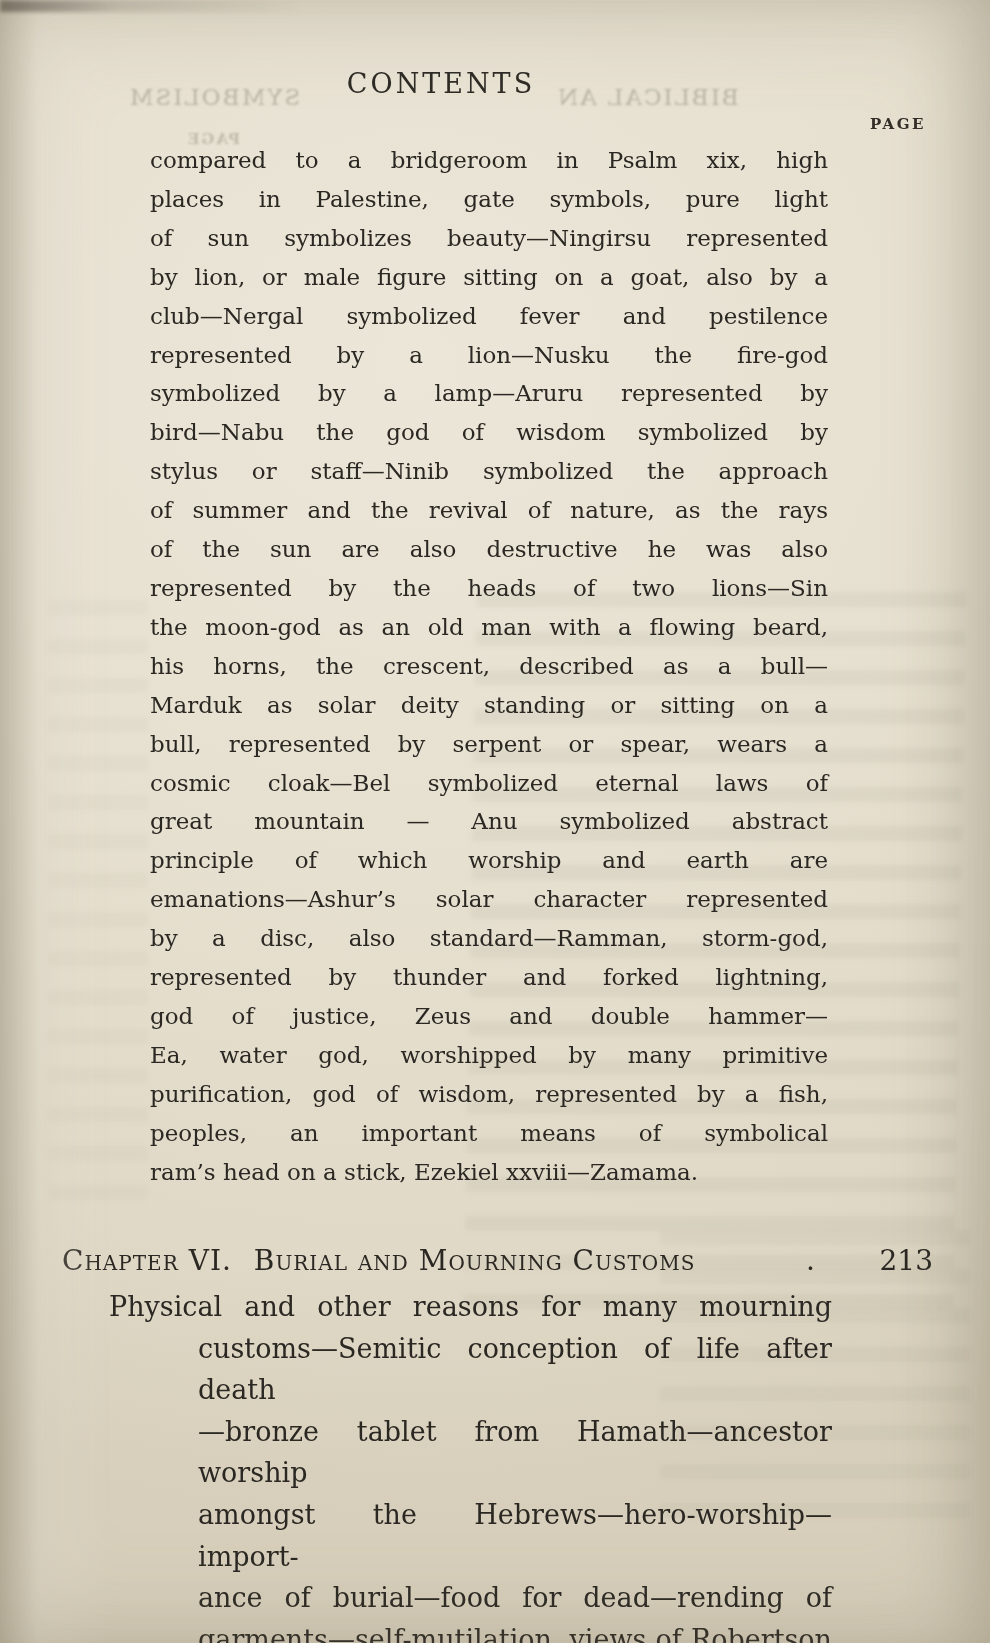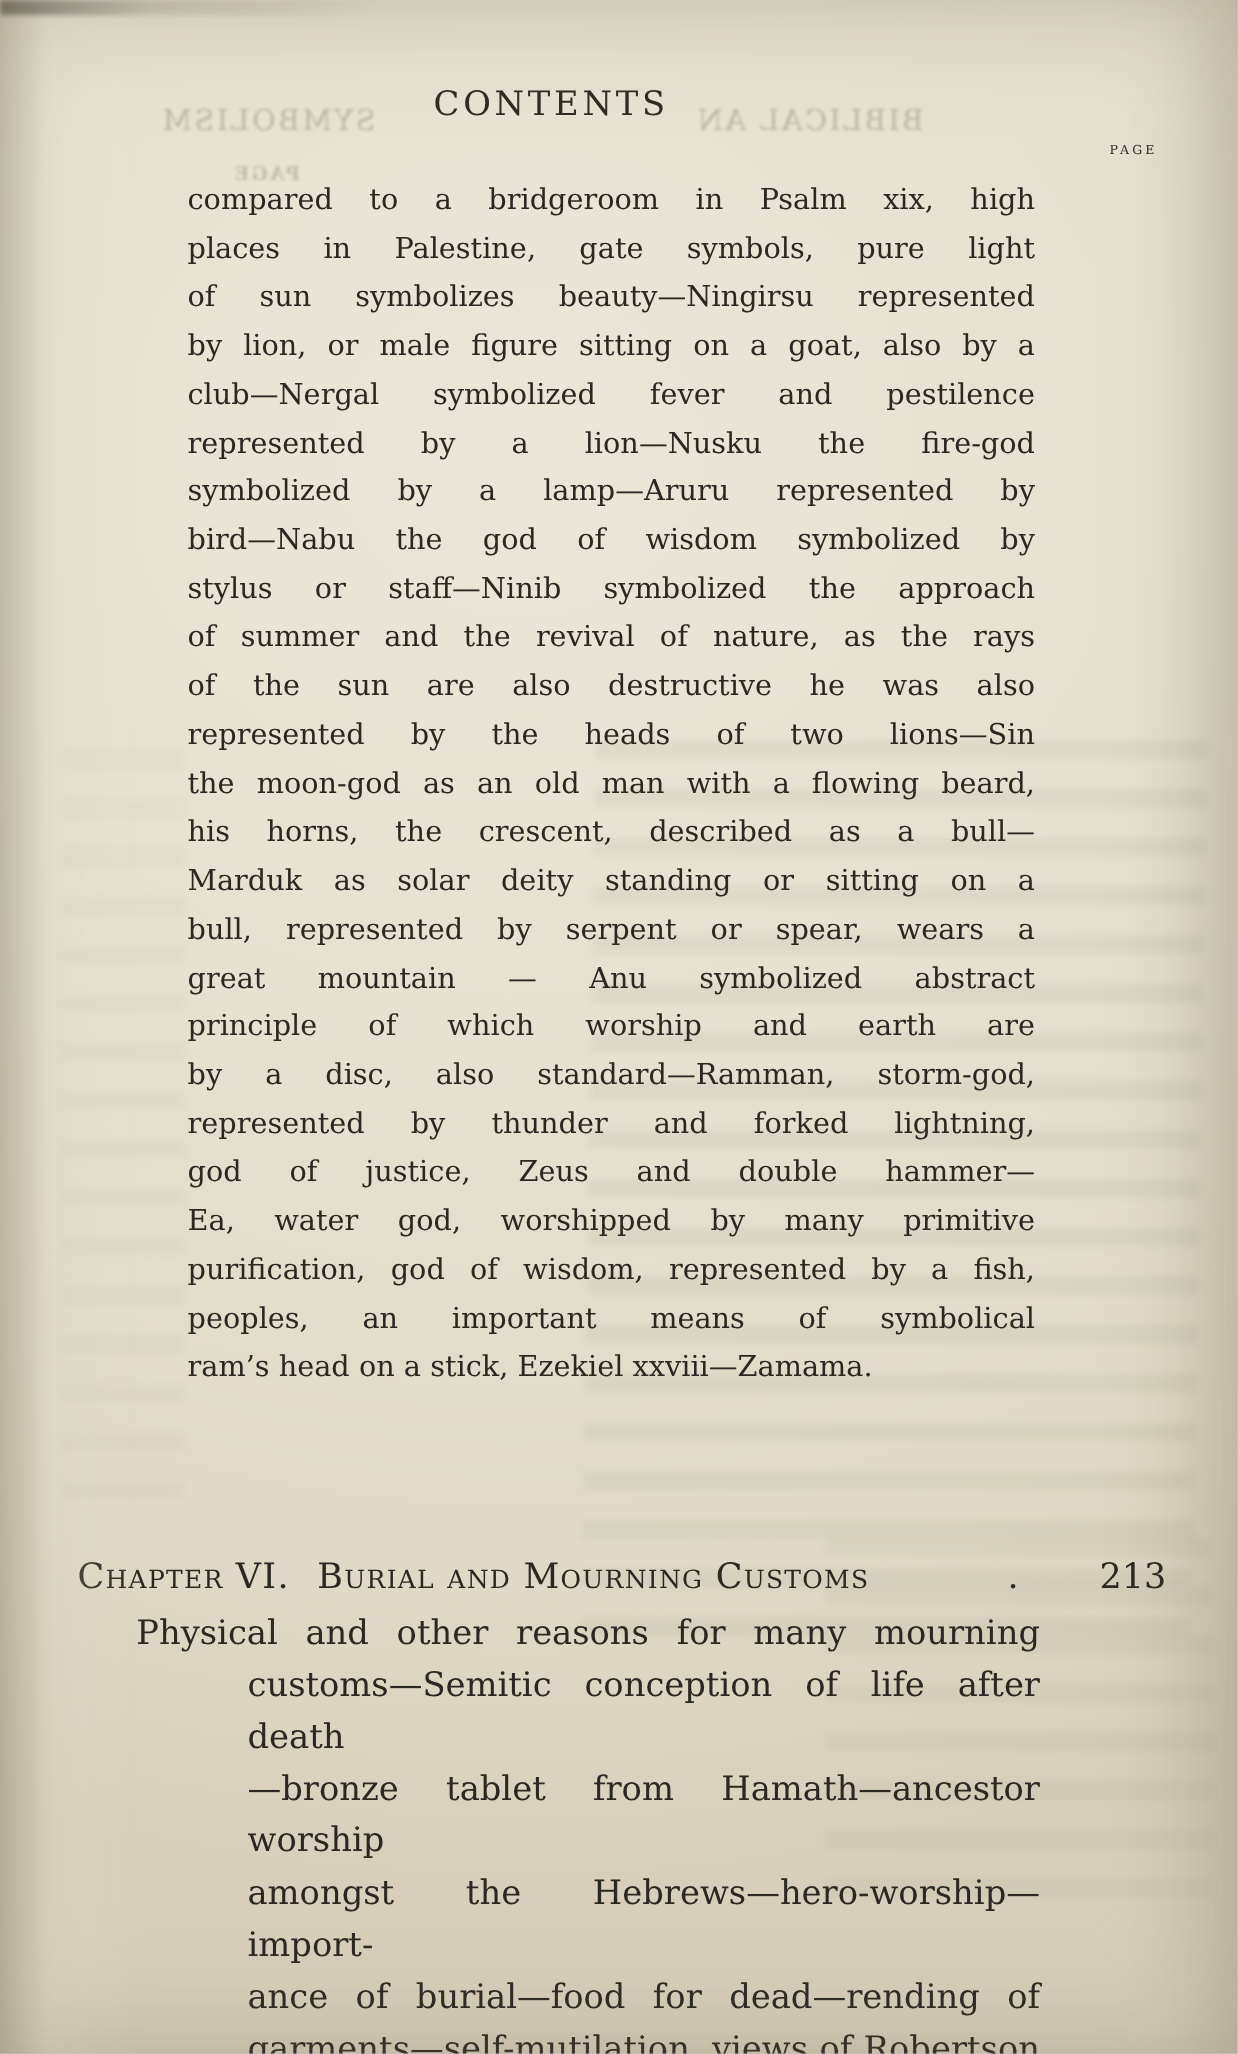--- a/index.html
+++ b/index.html
@@ -61,21 +61,21 @@
 
   
   .contents-title {
     position: absolute; top: 68px; left: 0; width: 882px;
     text-align: center;
     font-size: 27px; letter-spacing: 3px;
     color: #2e2b25;
   }
   .page-label {
     position: absolute; top: 115px; right: 64px;
-    font-size: 10px; font-weight: normal; letter-spacing: 2.5px;
+    font-size: 15px; font-weight: bold; letter-spacing: 2.5px;
     color: #332f28;
   }
 
   
   .para { position: absolute; }
   .para .line {
     text-align: justify;
     text-align-last: justify;
     white-space: normal;
   }
@@ -124,22 +124,24 @@
     <div class="line">symbolized by a lamp—Aruru represented by</div>
     <div class="line">bird—Nabu the god of wisdom symbolized by</div>
     <div class="line">stylus or staff—Ninib symbolized the approach</div>
     <div class="line">of summer and the revival of nature, as the rays</div>
     <div class="line">of the sun are also destructive he was also</div>
     <div class="line">represented by the heads of two lions—Sin</div>
     <div class="line">the moon-god as an old man with a flowing beard,</div>
     <div class="line">his horns, the crescent, described as a bull—</div>
     <div class="line">Marduk as solar deity standing or sitting on a</div>
     <div class="line">bull, represented by serpent or spear, wears a</div>
+    <div class="line">cosmic cloak—Bel symbolized eternal laws of</div>
     <div class="line">great mountain — Anu symbolized abstract</div>
     <div class="line">principle of which worship and earth are</div>
+    <div class="line">emanations—Ashur’s solar character represented</div>
     <div class="line">by a disc, also standard—Ramman, storm-god,</div>
     <div class="line">represented by thunder and forked lightning,</div>
     <div class="line">god of justice, Zeus and double hammer—</div>
     <div class="line">Ea, water god, worshipped by many primitive</div>
     <div class="line">purification, god of wisdom, represented by a fish,</div>
     <div class="line">peoples, an important means of symbolical</div>
     <div class="line no-stretch">ram’s head on a stick, Ezekiel xxviii—Zamama.</div>
   </div>
 
   <div class="chapter-line">

